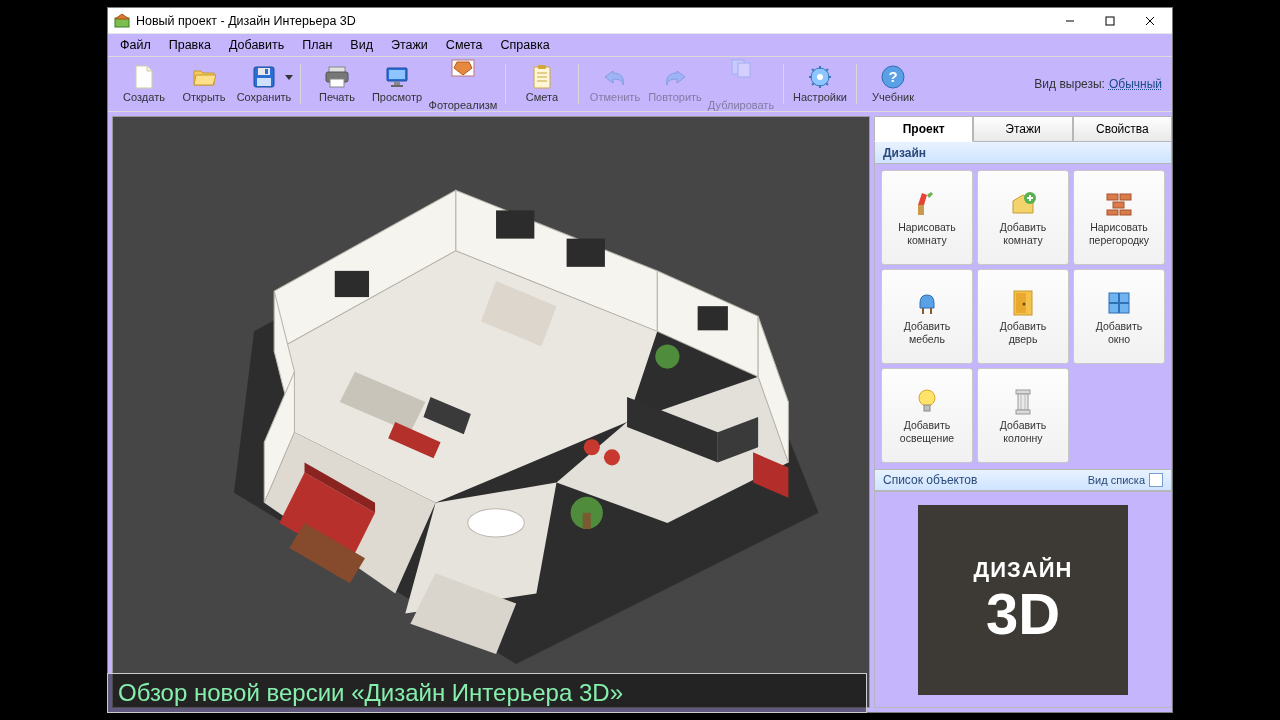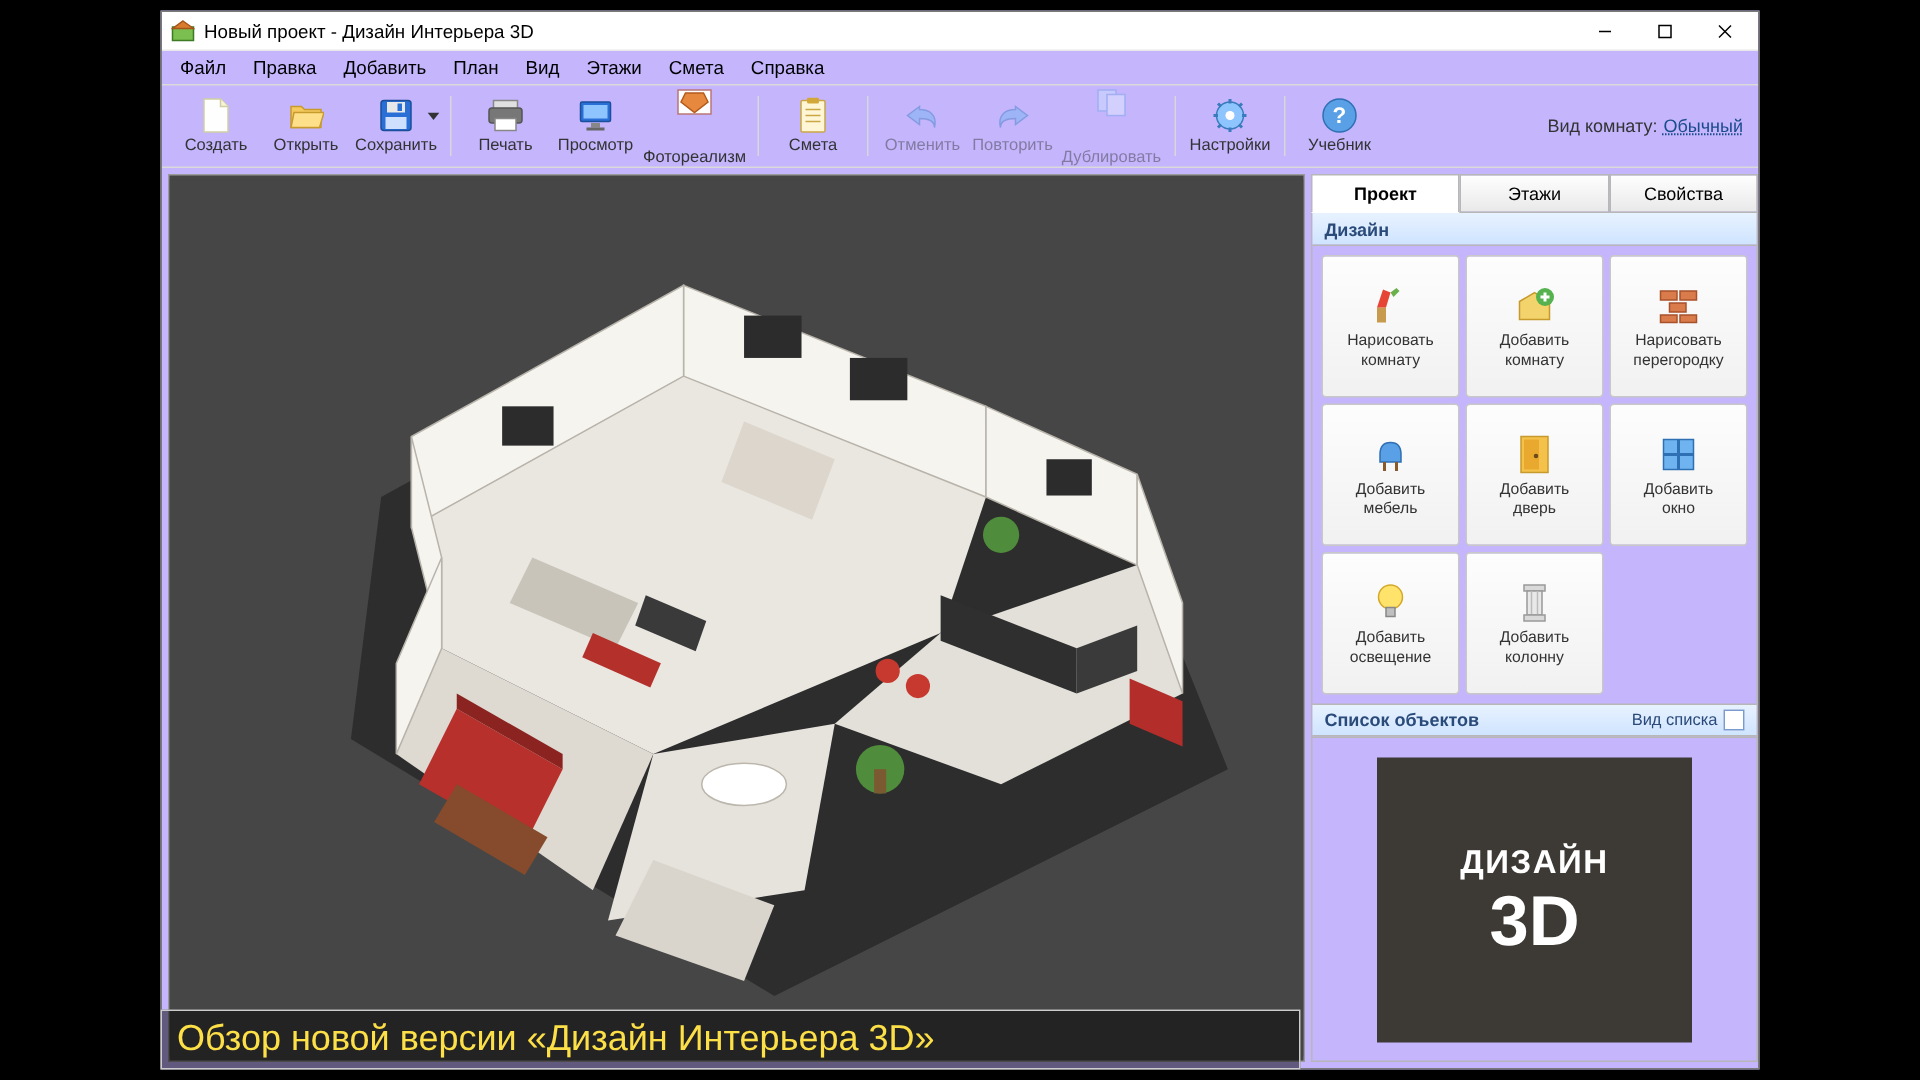--- a/index.html
+++ b/index.html
@@ -131,50 +131,50 @@
 .listhead {
   height: 22px;
   background: linear-gradient(#e8f2ff, #cfe4ff);
   border-top: 1px solid #b7b7b7;
   border-bottom: 1px solid #b7b7b7;
   display: flex; align-items: center;
   padding: 0 8px;
   font-size: 12px;
   color: #2a4a7a;
 }
-.listhead .ltitle { font-weight: 700; }
+.listhead .ltitle { font-weight: 400; }
 .listhead .spacer { flex: 1; }
 .listhead .rlbl { font-size: 11px; color: #2a4a7a; }
 .listhead .tiny { width: 14px; height: 14px; border: 1px solid #7a9bd0; background: #fff; margin-left: 4px; }
 
 .logo-box {
   flex: 1;
   border: 1px solid #b7b7b7; border-top: none;
   display: flex; align-items: center; justify-content: center;
   padding: 10px;
 }
 .logo-inner {
   width: 210px; height: 190px;
   background: #3d3a35;
   display: flex; flex-direction: column; align-items: center; justify-content: center;
   color: #fff;
   font-weight: 800;
   text-align: center;
 }
 .logo-inner .l1 { font-size: 22px; letter-spacing: 1px; }
 .logo-inner .l2 { font-size: 22px; letter-spacing: 1px; }
-.logo-inner .l3 { font-size: 47px; line-height: 1; margin-top: 2px; }
+.logo-inner .l3 { font-size: 58px; line-height: 1; margin-top: 2px; }
 
 .caption {
   position: absolute;
   left: 107px; bottom: 7px;
   height: 40px; width: 760px;
   background: rgba(0,0,0,0.5);
   border: 1px solid #ccc;
-  color: #fde047;
+  color: #86efac;
   font-size: 24px;
   display: flex; align-items: center;
   padding: 0 10px;
   z-index: 20;
 }
 </style>
 </head>
 <body>
 
 <div class="frame">
@@ -353,21 +353,21 @@
       <span class="ico">
           <svg width="24" height="24" viewBox="0 0 24 24">
             <circle cx="12" cy="12" r="11" fill="#5aa0e6" stroke="#2f6fb3"></circle>
             <text x="12" y="17" text-anchor="middle" font-size="15" fill="#fff" font-weight="bold">?</text>
           </svg>
         </span>
       <span class="lbl">Учебник</span>
     </div>
 
     <div class="panelmode">
-      <span>Вид комнату:</span>
+      <span>Вид вырезы:</span>
       <a>Обычный</a>
     </div>
   </div>
 
   <div class="workarea">
     <div class="viewport">
       <svg class="viewport-svg" viewBox="0 0 750 580" preserveAspectRatio="xMidYMid meet">
         <rect width="750" height="580" fill="#464646"></rect>
 
         <g transform="translate(80,40)">

